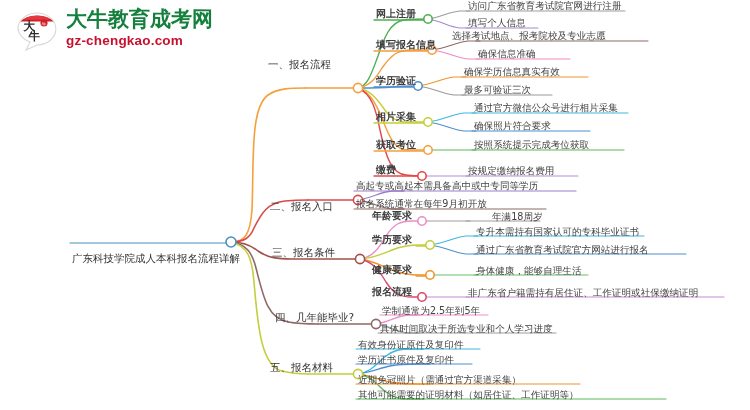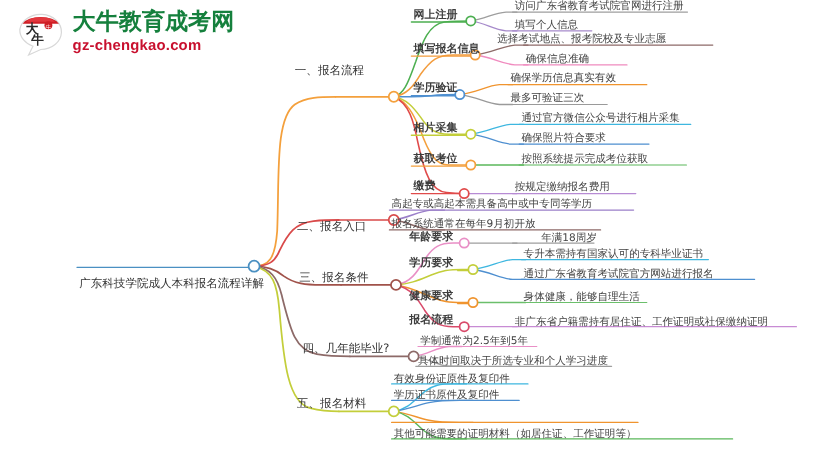--- a/index.html
+++ b/index.html
@@ -278,15 +278,16 @@
   <div class="mm-label mm-l3" style="left:476px; top:226px;">专升本需持有国家认可的专科毕业证书</div>
   <div class="mm-label mm-l3" style="left:476px; top:244px;">通过广东省教育考试院官方网站进行报名</div>
   <div class="mm-label mm-l3" style="left:476px; top:265px;">身体健康，能够自理生活</div>
   <div class="mm-label mm-l3" style="left:468px; top:287px;">非广东省户籍需持有居住证、工作证明或社保缴纳证明</div>
 
   <div class="mm-label mm-l3" style="left:382px; top:305px;">学制通常为2.5年到5年</div>
   <div class="mm-label mm-l3" style="left:380px; top:323px;">具体时间取决于所选专业和个人学习进度</div>
 
   <div class="mm-label mm-l3" style="left:358px; top:339px;">有效身份证原件及复印件</div>
   <div class="mm-label mm-l3" style="left:358px; top:354px;">学历证书原件及复印件</div>
+  <div class="mm-label mm-l3" style="left:358px; top:374px;">近期免冠照片（需通过官方渠道采集）</div>
   <div class="mm-label mm-l3" style="left:358px; top:389px;">其他可能需要的证明材料（如居住证、工作证明等）</div>
 
 </div>
 
 </body></html>

